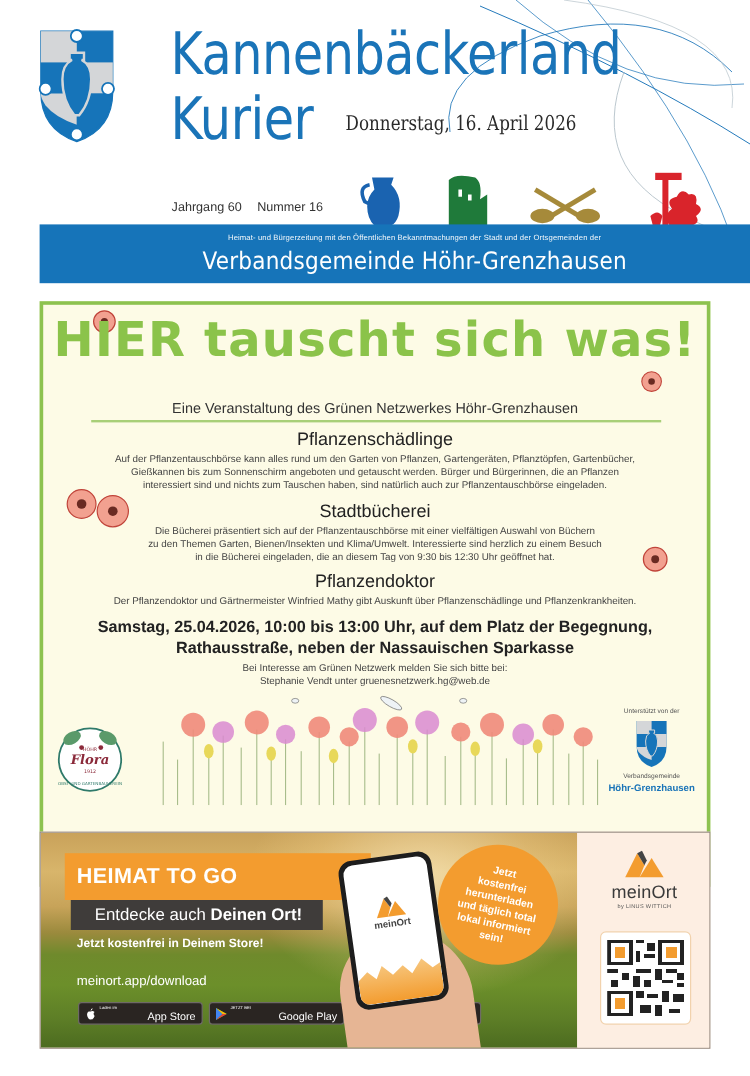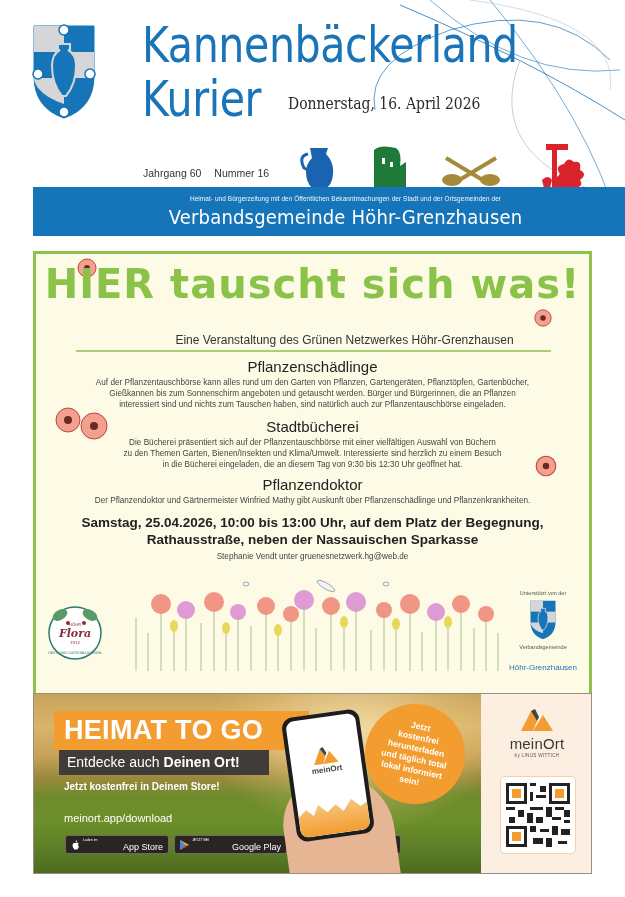--- a/index.html
+++ b/index.html
@@ -16,46 +16,46 @@
   .issue-info { position: absolute; left: 143px; top: 167px; font-size: 10.5px; color: #333; white-space: nowrap; }
   .issue-info span { margin-right: 10px; }
   .symbols { position: absolute; left: 296px; top: 140px; width: 300px; height: 48px; }
   .band { position: absolute; left: 33px; top: 187px; width: 625px; height: 49px; background: #1674b9; color: #fff; text-align: center; }
   .band-sub { font-size: 6.4px; margin-top: 8px; letter-spacing: 0.1px; opacity: 0.95; }
   .band-main { font-family: "DejaVu Sans", sans-serif; font-size: 20px; margin-top: 3px; transform: scaleX(0.9); display: inline-block; letter-spacing: 0.2px; }
 
   
   .event { position: absolute; left: 33px; top: 251px; width: 559px; height: 488px; background: #fdfbe6; border: 3px solid #8dc24f; }
   .event-headline { position: absolute; left: 0; top: 7px; width: 553px; text-align: center; font-family: "DejaVu Sans", sans-serif; font-weight: bold; font-size: 40px; color: #8bc34a; letter-spacing: 1px; transform: scaleX(1.0); }
-  .event-org { position: absolute; left: 0; top: 79px; width: 553px; text-align: center; font-size: 12px; color: #333; margin-left: 32px; }
+  .event-org { position: absolute; left: 0; top: 79px; width: 553px; text-align: center; font-size: 12px; color: #333; }
   .event-rule { position: absolute; left: 40px; top: 96px; width: 475px; height: 2px; background: #a8cf78; }
   .section { position: absolute; left: 0; width: 553px; text-align: center; }
   .section h2 { font-weight: normal; font-size: 15px; color: #222; margin-bottom: 2px; }
   .section p { font-size: 8.2px; color: #444; line-height: 11px; }
   .sec1 { top: 104px; }
   .sec2 { top: 164px; }
   .sec3 { top: 222px; }
   .event-when { position: absolute; left: 0; top: 260px; width: 553px; text-align: center; font-weight: bold; font-size: 13.5px; line-height: 17px; color: #222; }
   .event-contact { position: absolute; left: 0; top: 297px; width: 553px; text-align: center; font-size: 8.2px; color: #444; line-height: 11px; }
   .meadow { position: absolute; left: 90px; top: 324px; width: 380px; height: 93px; }
   .flora-logo { position: absolute; left: 8px; top: 345px; width: 62px; height: 62px; }
   .partner { position: absolute; left: 462px; top: 336px; width: 90px; height: 80px; text-align: center; }
   .partner-caption { font-size: 5.5px; color: #555; }
   .partner-crest { display: block; margin: 4px auto 4px; width: 28px; height: 40px; }
   .partner-vg { font-size: 5.5px; color: #555; }
-  .partner-name { font-size: 8px; color: #1a74b8; font-weight: normal; margin-top: 13px; text-align: center; }
+  .partner-name { font-size: 8px; color: #1a74b8; font-weight: bold; margin-top: 2px; text-align: center; }
   .deco-flower { position: absolute; }
 
   
   .ad { position: absolute; left: 33px; top: 693px; width: 559px; height: 181px; border: 1px solid #9a8f86; overflow: hidden; background: #fdeee2; }
   .ad-photo { position: absolute; left: 0; top: 0; width: 447px; height: 181px;
     background: linear-gradient(180deg, #c9a25a 0%, #d8b56b 18%, #c7a359 34%, #9b8a3d 46%, #6f8a2c 56%, #6c8f2a 70%, #5e7f27 85%, #4b6a1f 100%); }
   .ad-sun { position: absolute; left: 170px; top: -60px; width: 300px; height: 200px; border-radius: 50%; background: radial-gradient(ellipse at center, rgba(255,240,200,0.65) 0%, rgba(255,220,150,0.25) 45%, rgba(255,220,150,0) 70%); }
-  .ad-heading { position: absolute; left: 20px; top: 17px; width: 255px; height: 39px; background: #f39c2f; color: #fff; font-weight: bold; font-size: 27px; line-height: 39px; padding-left: 10px; letter-spacing: 0.3px; }
-  .ad-tag { position: absolute; left: 25px; top: 56px; width: 210px; height: 25px; background: #3f3c3a; color: #fff; font-size: 14px; line-height: 25px; padding-left: 8px; }
+  .ad-heading { position: absolute; left: 20px; top: 17px; width: 255px; height: 39px; background: #f39c2f; color: #fff; font-weight: bold; font-size: 18px; line-height: 39px; padding-left: 10px; letter-spacing: 0.3px; }
+  .ad-tag { position: absolute; left: 25px; top: 56px; width: 210px; height: 25px; background: #3f3c3a; color: #fff; font-size: 14px; line-height: 25px; padding-left: 20px; }
   .ad-tag b { font-weight: bold; }
   .ad-cta { position: absolute; left: 30px; top: 87px; color: #fff; font-weight: bold; font-size: 10px; }
   .ad-url { position: absolute; left: 30px; top: 118px; color: #fff; font-size: 11px; }
   .store-badges { position: absolute; left: 31px; top: 141px; display: flex; gap: 5px; }
   .store-badge { height: 19px; background: #2a2522; border: 1px solid #6e6a66; border-radius: 3px; color: #fff; display: flex; align-items: center; padding: 0 5px; gap: 3px; }
   .store-badge .small { font-size: 3.5px; display: block; line-height: 4px; }
   .store-badge .big { font-size: 9px; display: block; line-height: 10px; margin-left: 40px; }
   .store-badge .big.orange { color: #f39c2f; font-weight: bold; font-size: 7px; }
   .phone { position: absolute; left: 255px; top: 19px; width: 78px; height: 125px; background: #1d1d1d; border-radius: 11px; transform: rotate(-8deg); }
   .phone-screen { position: absolute; left: 4px; top: 4px; width: 70px; height: 117px; background: #ffffff; border-radius: 8px; overflow: hidden; }
@@ -174,20 +174,21 @@
     <h2>Pflanzendoktor</h2>
     <p>Der Pflanzendoktor und Gärtnermeister Winfried Mathy gibt Auskunft über Pflanzenschädlinge und Pflanzenkrankheiten.</p>
   </div>
 
   <div class="event-when">
     <div>Samstag, 25.04.2026, 10:00 bis 13:00 Uhr, auf dem Platz der Begegnung,</div>
     <div>Rathausstraße, neben der Nassauischen Sparkasse</div>
   </div>
 
   <div class="event-contact">
+    <div>Bei Interesse am Grünen Netzwerk melden Sie sich bitte bei:</div>
     <div>Stephanie Vendt unter gruenesnetzwerk.hg@web.de</div>
   </div>
 
   <svg class="flora-logo" viewBox="0 0 62 62">
     <circle cx="31" cy="34" r="26" fill="#ffffff" stroke="#2f7a6a" stroke-width="1.5"></circle>
     <ellipse cx="16" cy="16" rx="8" ry="5" fill="#5a9a6a" transform="rotate(-30 16 16)"></ellipse>
     <ellipse cx="46" cy="16" rx="8" ry="5" fill="#5a9a6a" transform="rotate(30 46 16)"></ellipse>
     <circle cx="24" cy="24" r="2" fill="#8b2a3a"></circle>
       <circle cx="40" cy="24" r="2" fill="#8b2a3a"></circle>
     <text x="31" y="27" text-anchor="middle" font-size="4" fill="#8b2a3a" font-family="DejaVu Sans, sans-serif">HÖHR</text>

